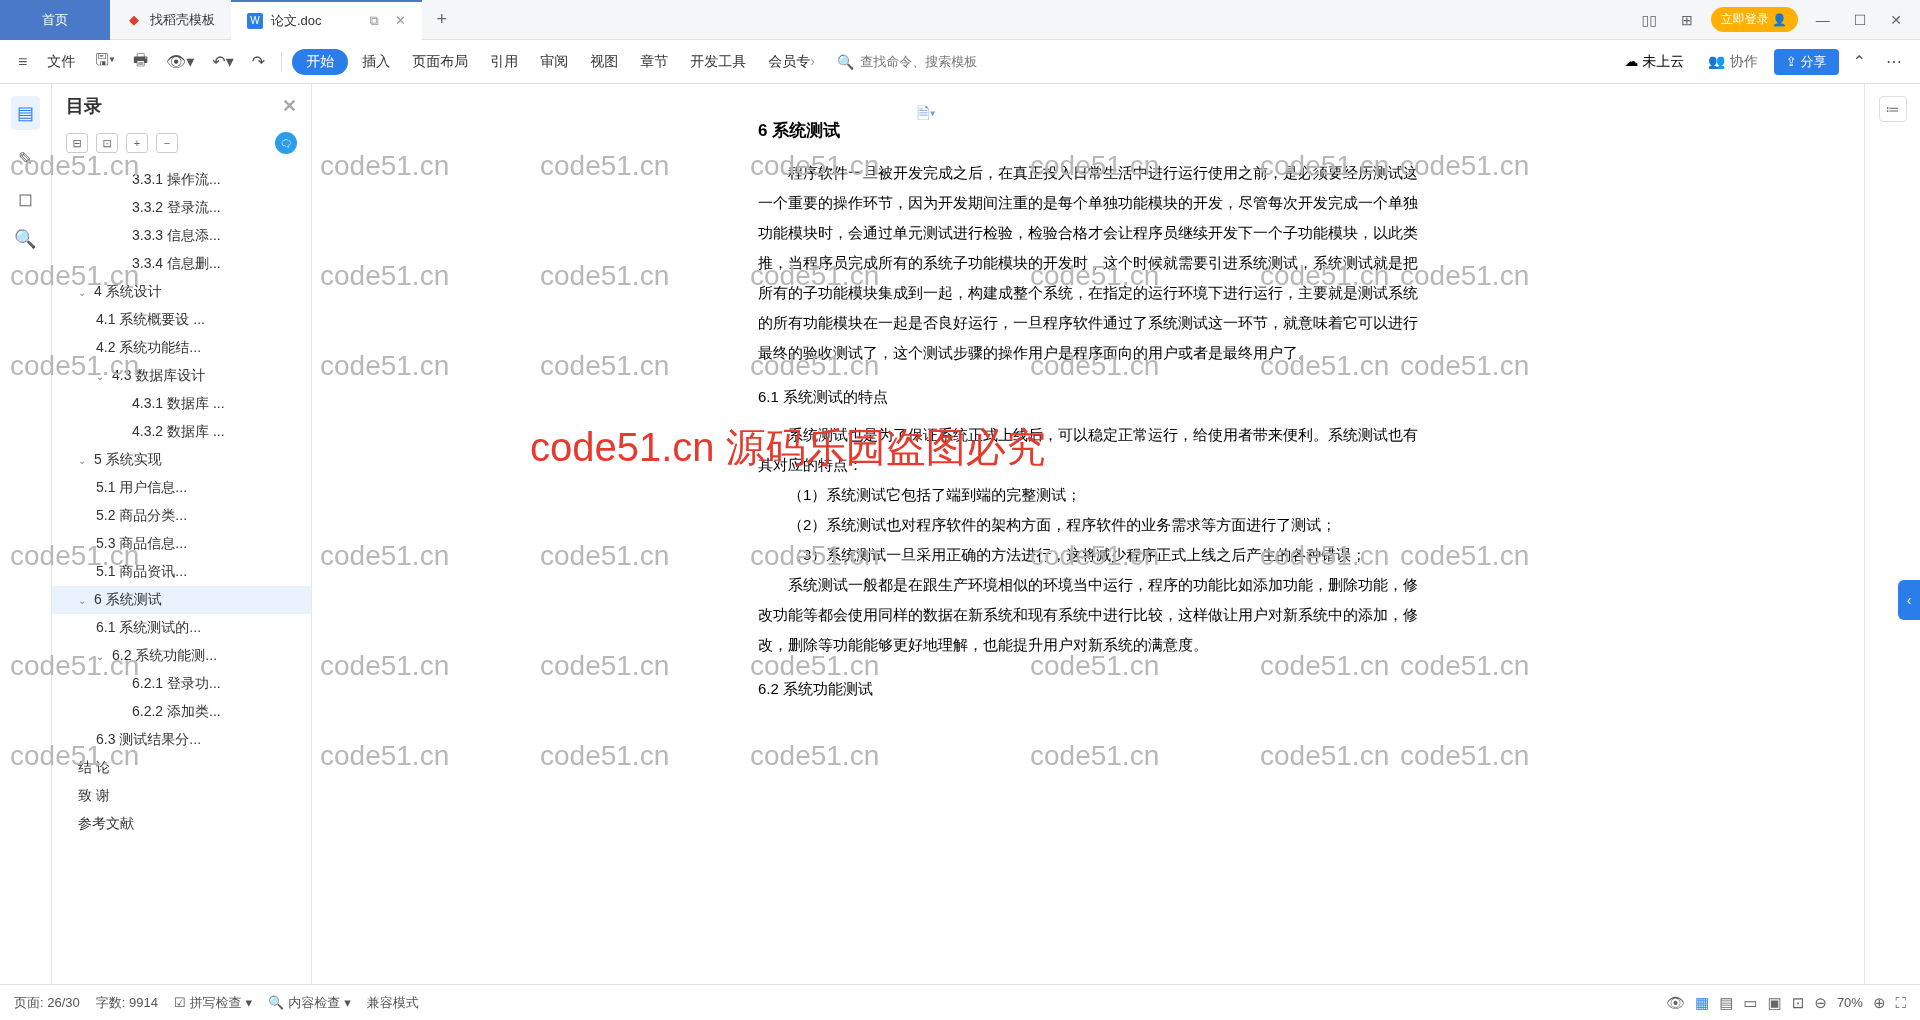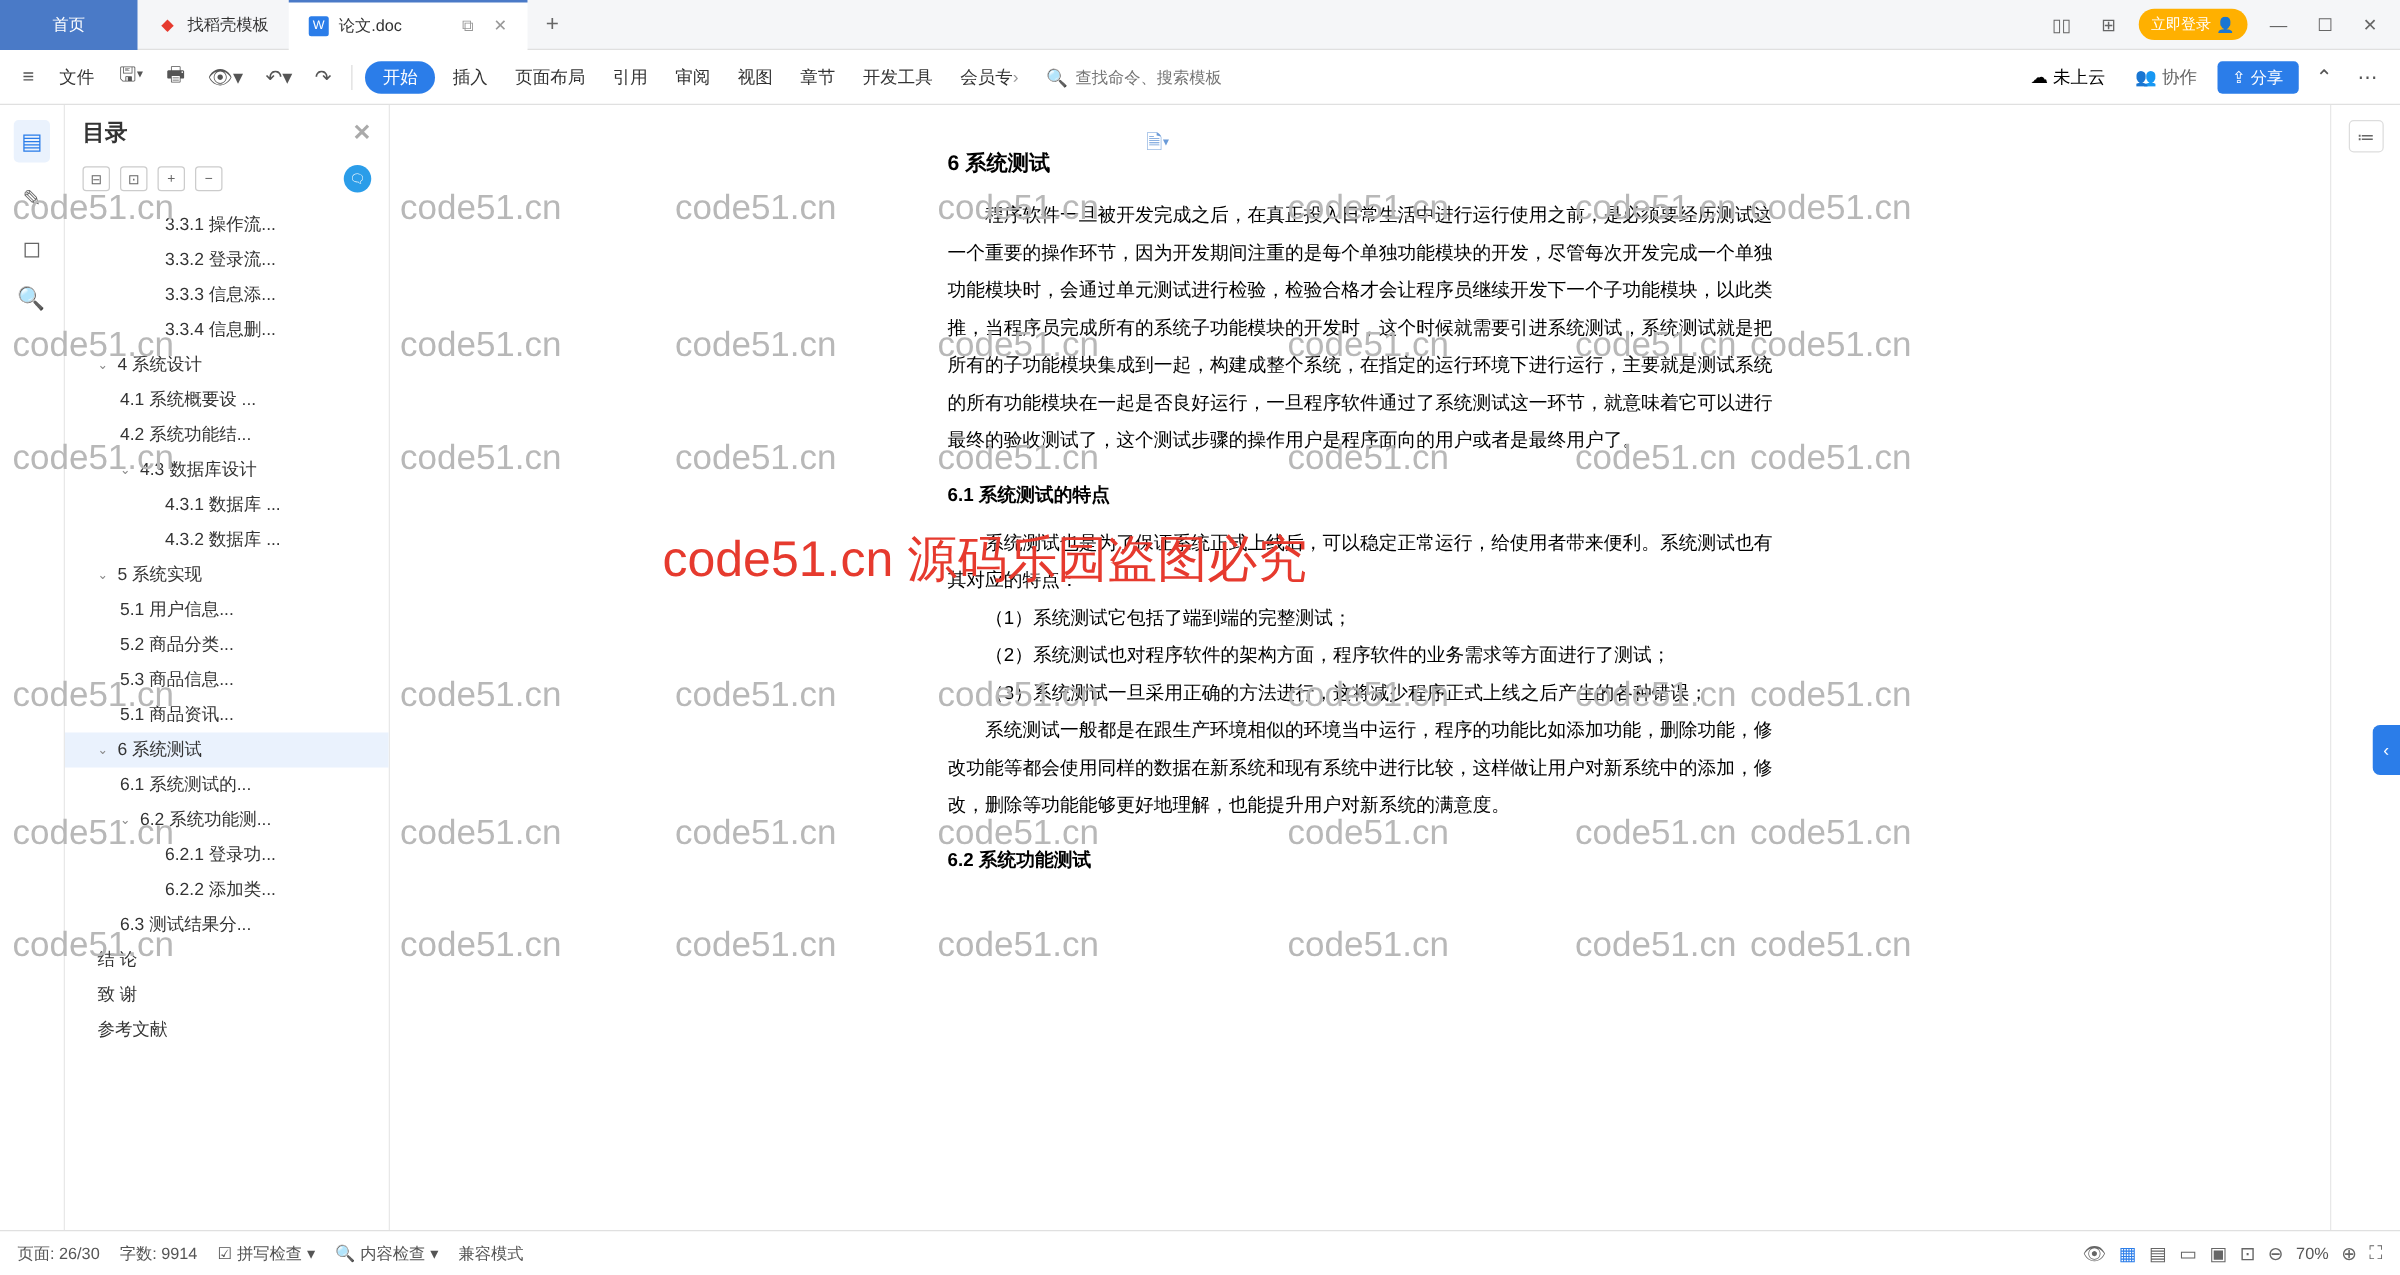--- a/index.html
+++ b/index.html
@@ -35,21 +35,21 @@
 .outline-list{flex:1;overflow-y:auto;padding:4px 0}
 .ol-item{padding:5px 14px;font-size:14px;color:#333;cursor:pointer;white-space:nowrap;overflow:hidden;text-overflow:ellipsis;display:flex;align-items:center;gap:4px}
 .ol-item.active{background:#eaf2fd}
 .ol-item .chev{font-size:10px;color:#888;width:12px}
 .ol-l1{padding-left:26px}
 .ol-l2{padding-left:44px}
 .ol-l4{padding-left:80px}
 .doc-area{flex:1;display:flex;justify-content:center;background:#fff;overflow-y:auto;position:relative}
 .page{width:760px;padding:20px 50px;font-size:15px;line-height:2;color:#000;font-family:SimSun,serif}
 .h1{font-size:17px;font-weight:700;margin:10px 0}
-.h2{font-size:15px;font-weight:700;margin:14px 0 8px}
+.h2{font-size:15px;font-weight:400;margin:14px 0 8px}
 .para{text-indent:2em;text-align:justify}
 .doc-icon{position:absolute;left:605px;top:18px;color:#6b9bd8;font-size:16px}
 .right-rail{width:56px;border-left:1px solid #e8e8e8;padding-top:12px;display:flex;flex-direction:column;align-items:center}
 .rr-btn{border:1px solid #ddd;border-radius:4px;padding:4px 6px;color:#666;cursor:pointer}
 .statusbar{height:36px;border-top:1px solid #e0e0e0;display:flex;align-items:center;padding:0 14px;gap:16px;font-size:13px;color:#555;background:#fff}
 .sb-item{display:flex;align-items:center;gap:4px}
 .sb-right{margin-left:auto;display:flex;align-items:center;gap:10px}
 .sb-ic{color:#666;font-size:15px;cursor:pointer}
 .wm{position:fixed;color:#b8b8b8;font-size:28px;pointer-events:none;z-index:5;font-weight:400}
 .wm-red{position:fixed;color:#e63a2e;font-size:40px;font-weight:500;pointer-events:none;z-index:6}

